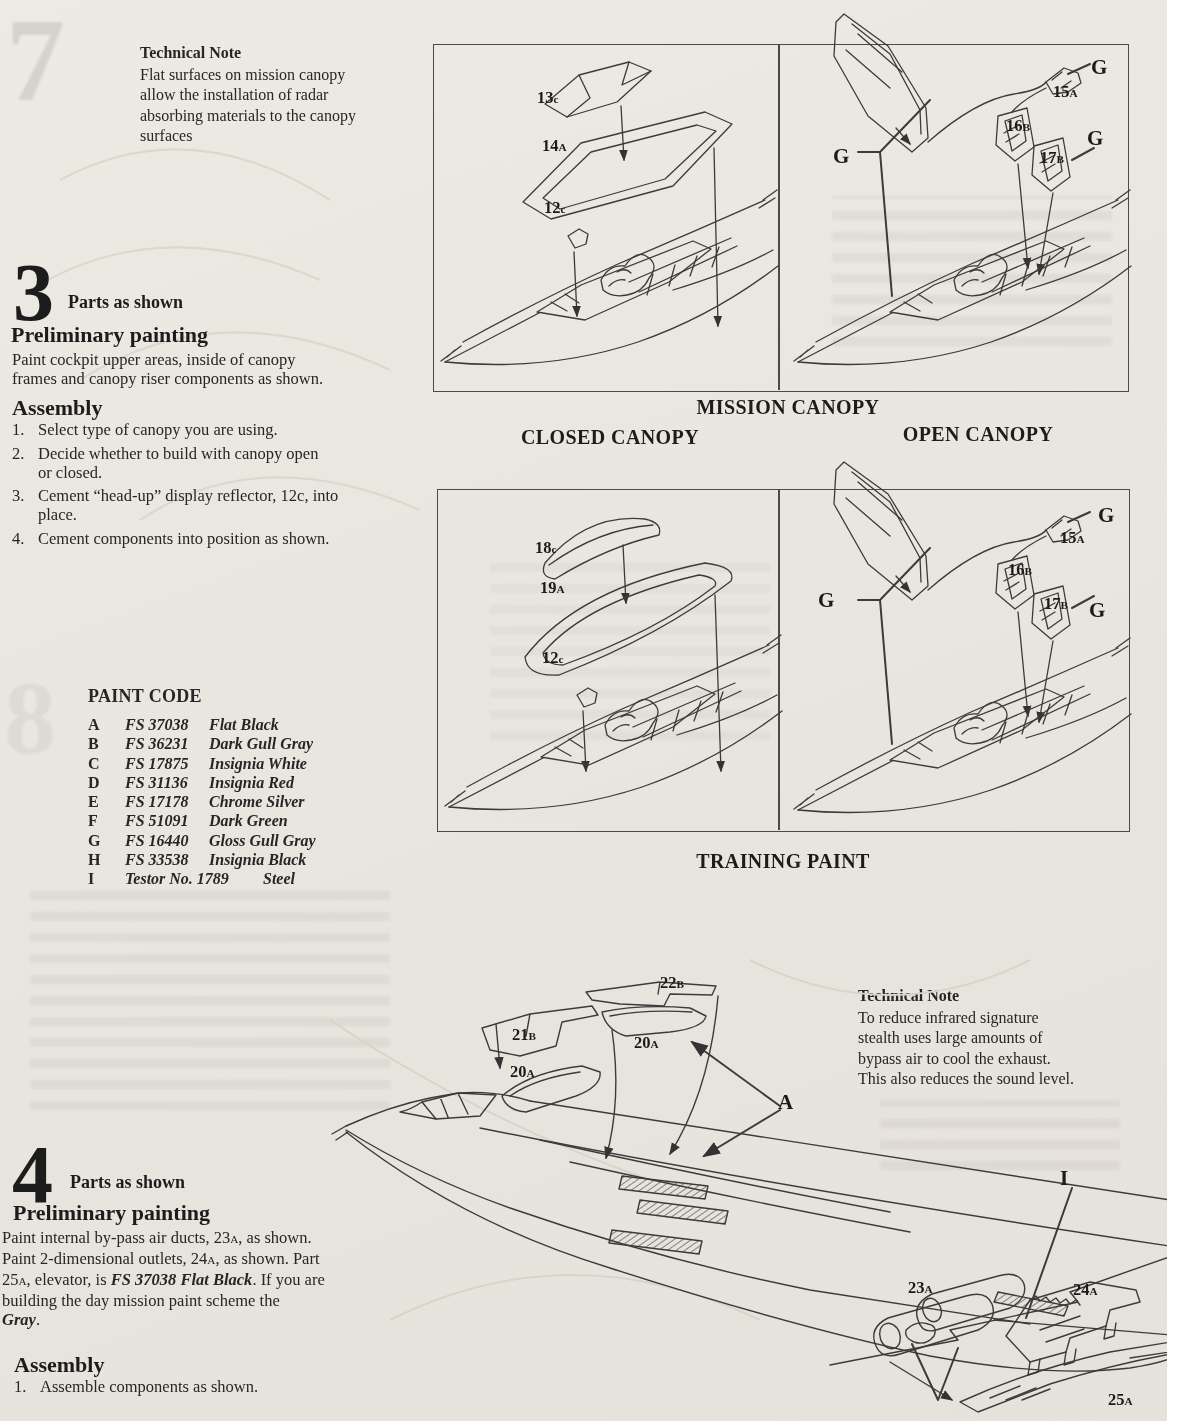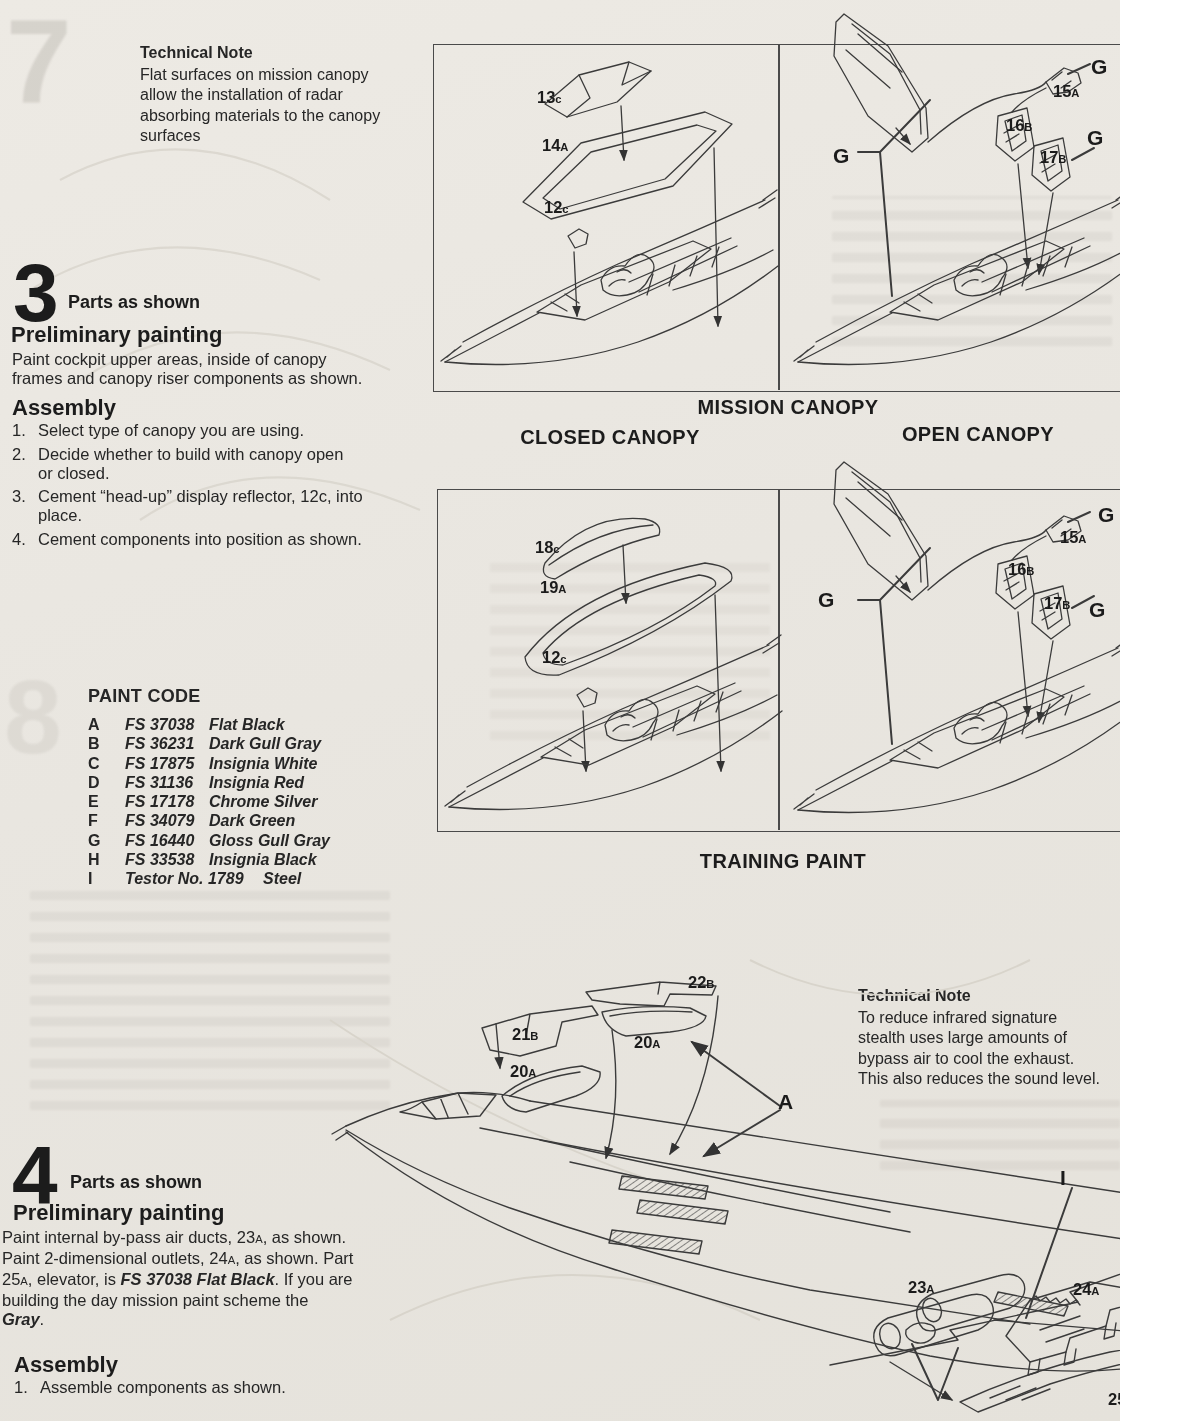--- a/index.html
+++ b/index.html
@@ -1,19 +1,19 @@
 <!DOCTYPE html>
 <html><head>
 <meta charset="utf-8">
 <style>
   html,body{margin:0;padding:0;}
   .page{
-    position:relative; width:1078px; height:1421px; overflow:hidden;
+    position:relative; width:1167px; height:1421px; overflow:hidden;
     background:linear-gradient(160deg,#edeae4 0%,#e9e6e0 45%,#e5e2db 100%);
-    font-family:Liberation Sans, sans-serif; color:#262626;padding-left:42px;
+    font-family:Liberation Serif, serif; color:#262626;
   }
   
   .ghost-num{position:absolute;font-weight:bold;color:rgba(125,120,108,.20);filter:blur(1px);line-height:.8;}
   .ghost-smudge{position:absolute;opacity:.08;filter:blur(1.2px);
     background:repeating-linear-gradient(0deg,#7a756a 0 9px,transparent 9px 21px);}
   .ghost-svg{position:absolute;opacity:.7;}
   
   .tnote{position:absolute;width:270px;font-size:16px;line-height:20.5px;}
   .tnote .t{font-weight:bold;margin-bottom:1px;}
   .bignum{position:absolute;font-size:82px;font-weight:bold;line-height:.85;color:#1c1c1c;letter-spacing:-2px;}
@@ -163,21 +163,21 @@
         <span class="c">FS 31136</span>
         <span class="name">Insignia Red</span>
       </div>
     <div class="row">
         <span class="l">E</span>
         <span class="c">FS 17178</span>
         <span class="name">Chrome Silver</span>
       </div>
     <div class="row">
         <span class="l">F</span>
-        <span class="c">FS 34079</span>
+        <span class="c">FS 51091</span>
         <span class="name">Dark Green</span>
       </div>
     <div class="row">
         <span class="l">G</span>
         <span class="c">FS 16440</span>
         <span class="name">Gloss Gull Gray</span>
       </div>
     <div class="row">
         <span class="l">H</span>
         <span class="c">FS 33538</span>
@@ -340,21 +340,21 @@
       <path d="M630,502 Q700,470 780,452 L853,440 L853,452 Q790,462 720,484 L648,512 Z"></path>
       <path d="M660,498 l30,-12 M676,500 l30,-12 M692,500 l28,-11"></path>
       <line x1="800" y1="458" x2="853" y2="450"></line>
 
       <line x1="560" y1="462" x2="622" y2="500" marker-end="url(#ah)"></line>
       <line x1="664" y1="420" x2="853" y2="436" marker-end="url(#ah)"></line>
     </g>
   </svg>
 
   <span class="plabel" style="left:512px;top:1025px;"><span>21</span><span class="sub">B</span></span>
-  <span class="plabel" style="left:688px;top:973px;"><span>22</span><span class="sub">B</span></span>
+  <span class="plabel" style="left:660px;top:973px;"><span>22</span><span class="sub">B</span></span>
   <span class="plabel" style="left:634px;top:1033px;"><span>20</span><span class="sub">A</span></span>
   <span class="plabel" style="left:510px;top:1062px;"><span>20</span><span class="sub">A</span></span>
   <span class="biglabel" style="left:778px;top:1090px;"><span>A</span></span>
   <span class="biglabel" style="left:1060px;top:1166px;"><span>I</span></span>
   <span class="plabel" style="left:908px;top:1278px;"><span>23</span><span class="sub">A</span></span>
   <span class="plabel" style="left:1073px;top:1280px;"><span>24</span><span class="sub">A</span></span>
   <span class="plabel" style="left:1108px;top:1390px;"><span>25</span><span class="sub">A</span></span>
 
 </div>
 

